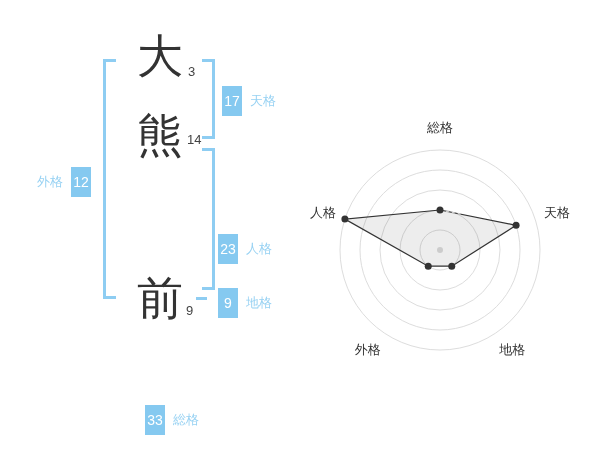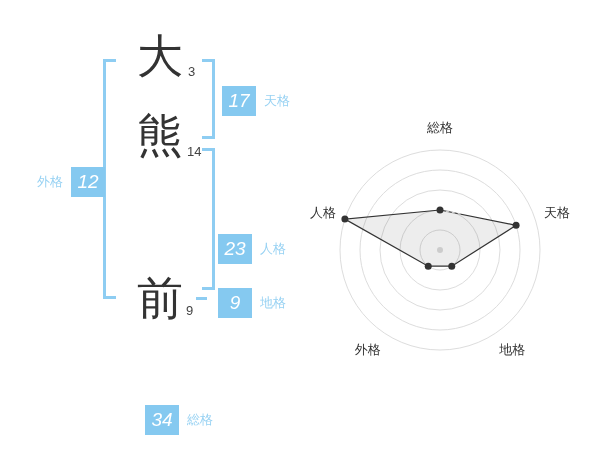--- a/index.html
+++ b/index.html
@@ -4,33 +4,33 @@
 <style>
   html,body { margin:0; padding:0; background:#ffffff; }
   body { width:600px; height:470px; font-family:"Liberation Sans","DejaVu Sans",sans-serif; }
   #stage { position:relative; width:600px; height:470px; background:#ffffff; overflow:hidden; }
 
   
   .kanji { position:absolute; left:133px; width:54px; text-align:center;
            font-size:46px; line-height:46px; color:#333; }
   .k1 { top:33px; } .k2 { top:112px; } .k3 { top:275px; }
   .strokes { position:absolute; font-size:13px; color:#444; }
-  .s1 { left:188px; top:64px; } .s2 { left:187px; top:144px; } .s3 { left:186px; top:303px; }
+  .s1 { left:188px; top:64px; } .s2 { left:187px; top:132px; } .s3 { left:186px; top:303px; }
 
   
   .bracket { position:absolute; border:3px solid #8ecdf2; }
   .b-left    { left:103px; top:59px;  width:10px; height:234px; border-right:none; }
   .b-right-1 { left:202px; top:59px;  width:10px; height:74px;  border-left:none; }
   .b-right-2 { left:202px; top:148px; width:10px; height:136px; border-left:none; }
   .tick-chikaku { position:absolute; left:196px; top:297px; width:11px; height:3px; background:#8ecdf2; }
 
   
   .badge-row { position:absolute; display:flex; align-items:center; gap:8px; }
-  .badge { width:34px; height:30px; background:#85c9f0; color:#fff; font-size:19px;
-           display:flex; align-items:center; justify-content:center; flex:0 0 auto;font-style:italic; }
+  .badge { width:20px; height:30px; background:#85c9f0; color:#fff; font-size:14px;
+           display:flex; align-items:center; justify-content:center; flex:0 0 auto; }
   .badge-label { color:#98d2f3; font-size:13px; white-space:nowrap; }
   .r-tenkaku { left:222px; top:86px; }
   .r-jinkaku { left:218px; top:206px;margin-top:28px; }
   .r-chikaku { left:218px; top:288px; }
   .r-gaikaku { left:37px;  top:167px; }
   .r-soukaku { left:145px; top:405px; }
 
   
   #radar { position:absolute; left:290px; top:100px; width:310px; height:270px; }
 </style>
@@ -61,21 +61,21 @@
   </div>
   <div class="badge-row r-chikaku">
     <div class="badge">9</div>
     <div class="badge-label">地格</div>
   </div>
   <div class="badge-row r-gaikaku">
     <div class="badge-label">外格</div>
     <div class="badge">12</div>
   </div>
   <div class="badge-row r-soukaku">
-    <div class="badge">34</div>
+    <div class="badge">33</div>
     <div class="badge-label">総格</div>
   </div>
 
   <svg id="radar" viewBox="0 0 310 270">
       <circle cx="150" cy="150" r="100" fill="none" stroke="#dddddd" stroke-width="1"></circle>
       <circle cx="150" cy="150" r="80" fill="none" stroke="#dddddd" stroke-width="1"></circle>
       <circle cx="150" cy="150" r="60" fill="none" stroke="#dddddd" stroke-width="1"></circle>
       <circle cx="150" cy="150" r="40" fill="none" stroke="#dddddd" stroke-width="1"></circle>
       <circle cx="150" cy="150" r="20" fill="none" stroke="#dddddd" stroke-width="1"></circle>
       <path d="M150.0,110.0L226.1,125.3L161.8,166.2L138.2,166.2L54.9,119.1Z" fill="rgba(0,0,0,0.07)" stroke="#333333" stroke-width="1.2"></path>

